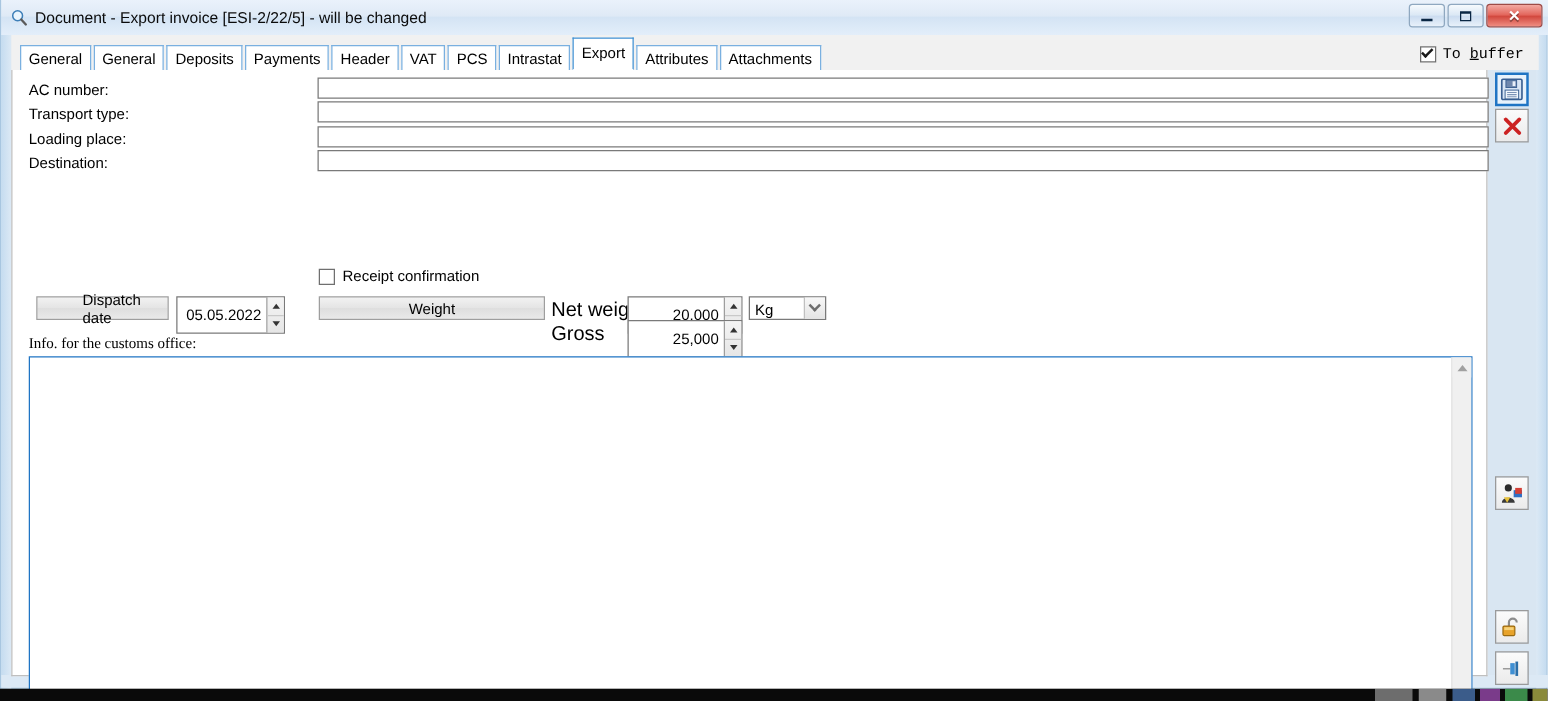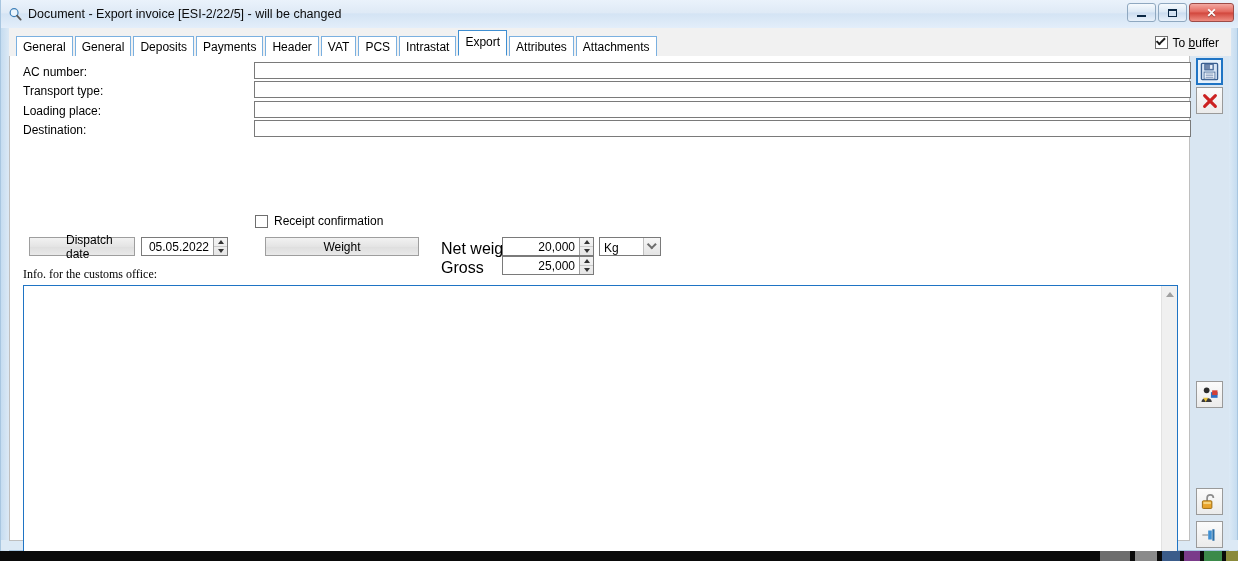--- a/index.html
+++ b/index.html
@@ -125,23 +125,24 @@
     position: relative;
     z-index: 3;
     align-items: center;
     padding-bottom: 2px;
   }
 
   
   #to-buffer {
     position: absolute;
     right: 12px; top: 8px;
-    display: flex; align-items: flex-start;
+    display: flex; align-items: flex-end;
     gap: 5px;
     cursor: default;
+    font-family: Liberation Mono, monospace;
   }
   .cb {
     width: 13px; height: 13px;
     border: 1px solid #6f6f6f;
     background: #fff;
     display: flex; align-items: center; justify-content: center;
     flex: none;
   }
   .cb .tick {
     display: block;
@@ -196,27 +197,27 @@
     background: linear-gradient(to bottom, #f2f2f2, #e4e4e4 50%, #dedede 51%, #e9e9e9);
     border: 1px solid #9e9e9e;
     font-family: "Liberation Sans", sans-serif;
     font-size: 12px;
     color: #000;
     display: flex; align-items: center; justify-content: center;
     cursor: default;
     height: 19px;
   }
   #dispatch-date-btn { left: 19px; top: 181px; width: 106px; padding-left: 36px; }
-  #weight-btn { left: 255px; top: 181px; width: 154px; }
+  #weight-btn { left: 245px; top: 181px; width: 181px; }
 
   
   .spin-wrap {
     position: absolute;
     display: flex;
-    height: 19px;
+    height: 30px;
     border: 1px solid #7a7a7a;
     background: #fff;
   }
   .spin-wrap input {
     border: none; outline: none;
     background: transparent;
     font-family: "Liberation Sans", sans-serif;
     font-size: 12px;
     padding: 0 4px 0 3px;
     width: 100%;

